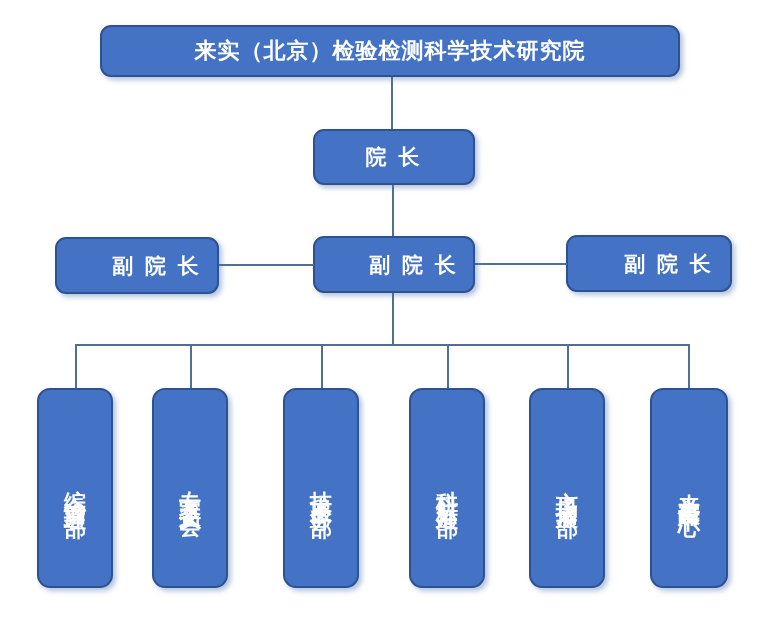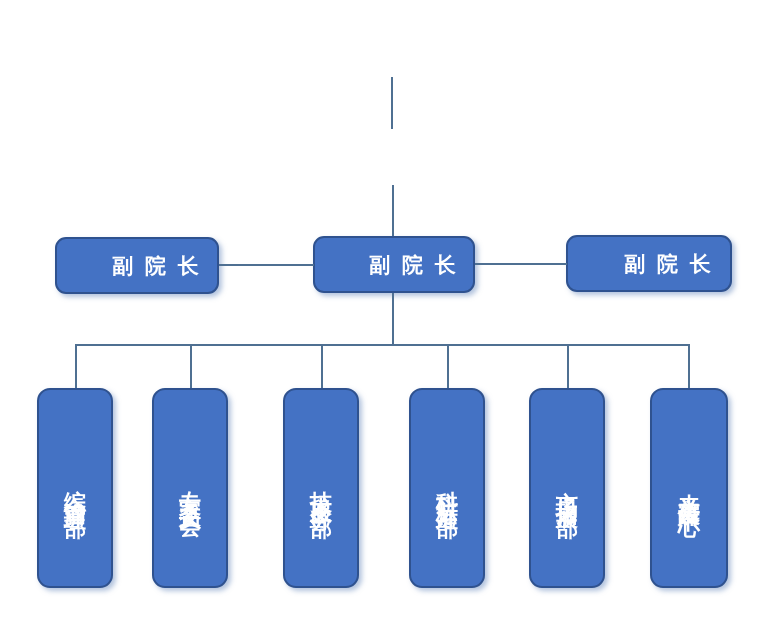--- a/index.html
+++ b/index.html
@@ -72,23 +72,25 @@
   .dr3 { left: 321px; }
   .dr4 { left: 447px; }
   .dr5 { left: 567px; }
   .dr6 { left: 688px; }
 </style>
 </head>
 <body>
 
 <div class="canvas">
 
+  <div class="box hbox root">来实（北京）检验检测科学技术研究院</div>
 
   <div class="line v v-root"></div>
 
+  <div class="box hbox president">院 长</div>
 
   <div class="line v v-pres"></div>
 
   <div class="box hbox vp vp1">副 院 长</div>
   <div class="box hbox vp vp2">副 院 长</div>
   <div class="box hbox vp vp3">副 院 长</div>
 
   <div class="line h h-left"></div>
   <div class="line h h-right"></div>
 

